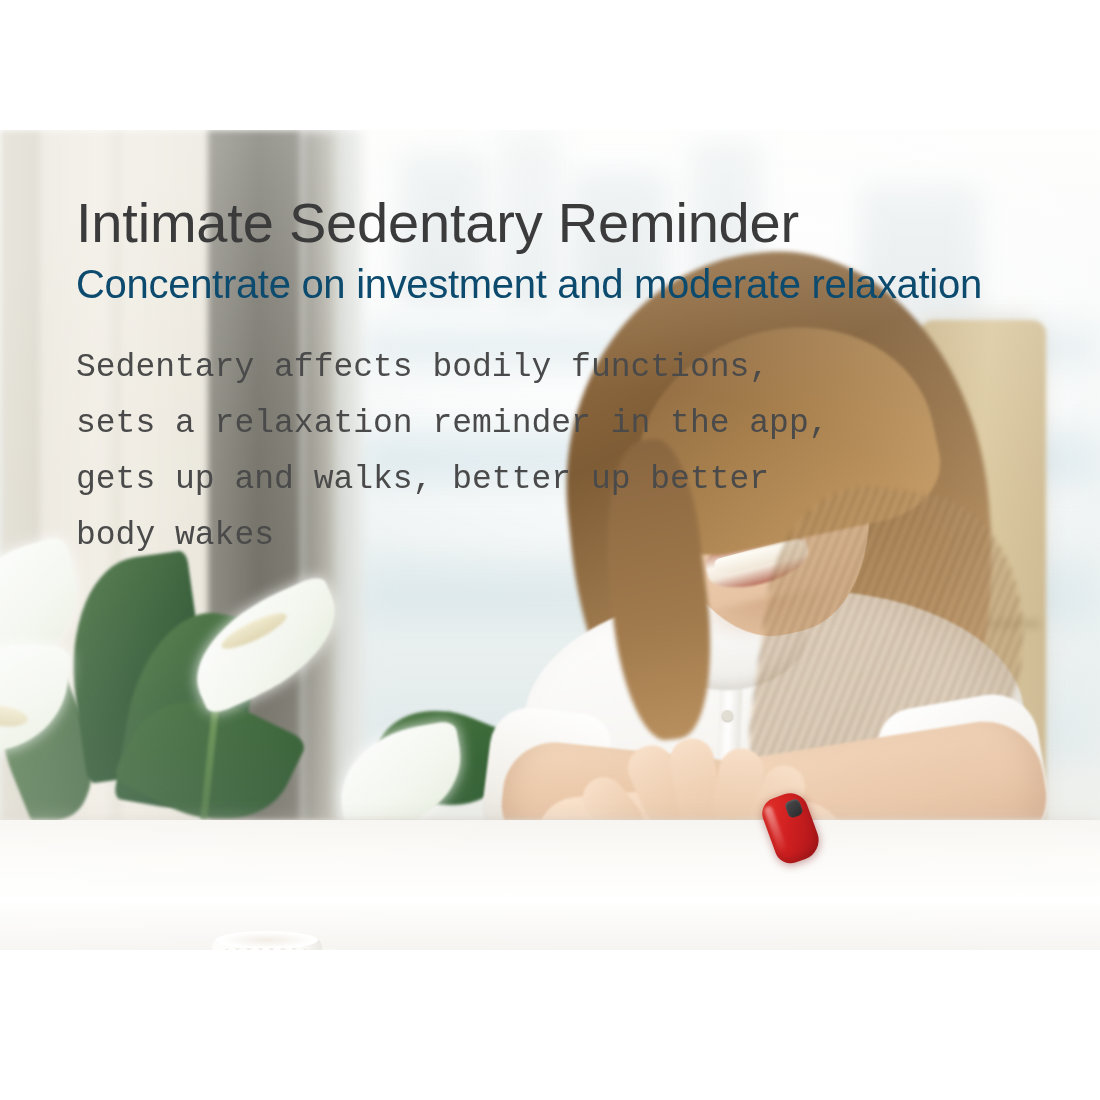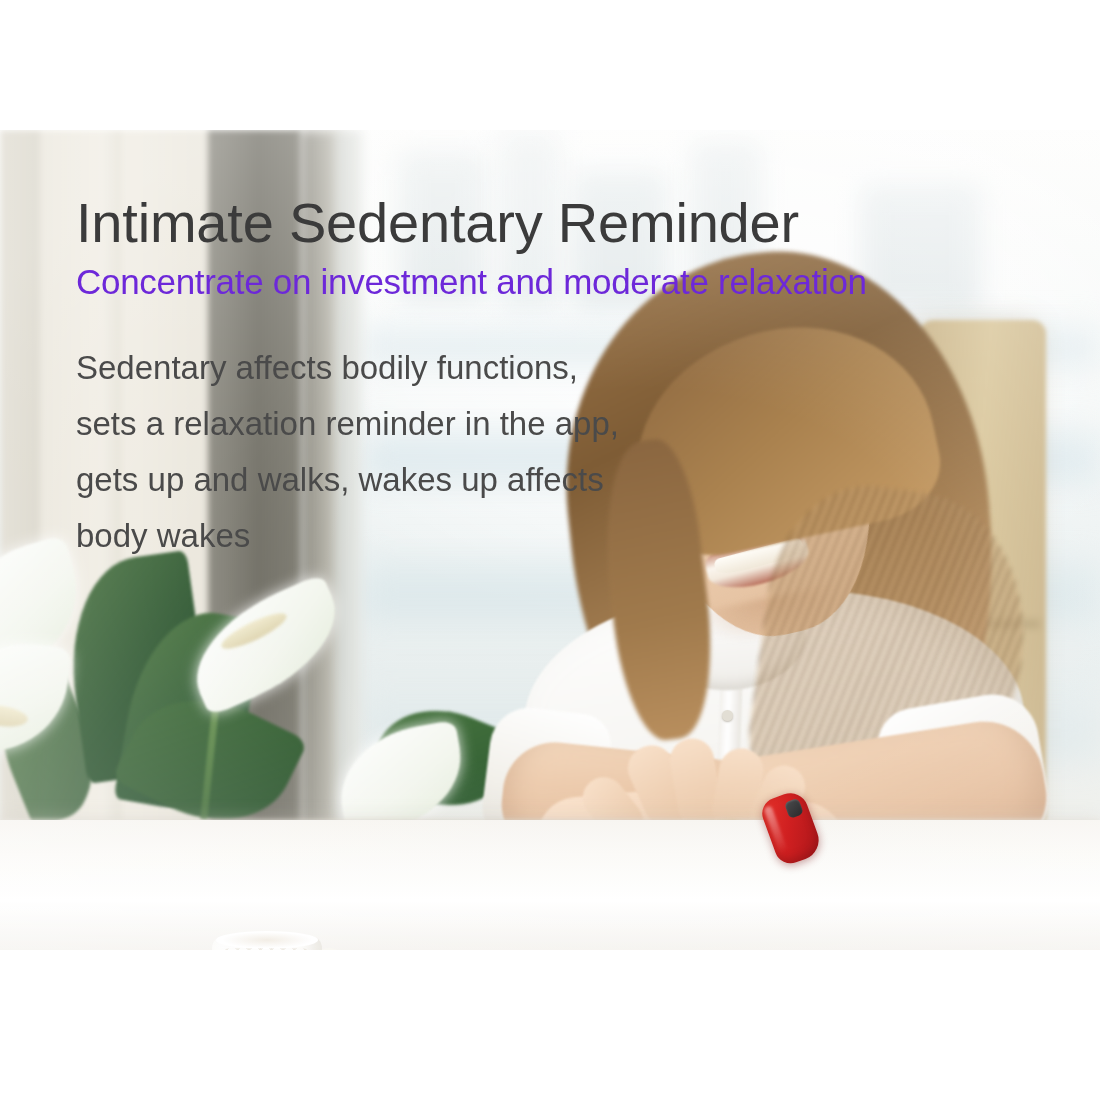--- a/index.html
+++ b/index.html
@@ -324,29 +324,29 @@
     position:absolute; left:8px; top:130px; width:920px; height:820px;
     z-index:30; pointer-events:none;margin-left:44px;
   }
   #headline {
     position:absolute; left:24px; top:60px;
     font-size:56px; font-weight:400; letter-spacing:-.2px;
     color:#3b3b3b; white-space:nowrap;
   }
   #subheadline {
     position:absolute; left:24px; top:132px;
-    font-size:35px; font-weight:400; letter-spacing:-.3px;
-    color:#6d28d9; white-space:nowrap;
+    font-size:40px; font-weight:400; letter-spacing:-.3px;
+    color:#0c4a6e; white-space:nowrap;
   }
   #body-copy {
     position:absolute; left:24px; top:210px;
     font-size:33px; font-weight:400; line-height:56px;
     color:#4a4a4a;
   }
-  #body-copy .line { display:block; white-space:nowrap; }
+  #body-copy .line { display:block; white-space:nowrap;font-family:Liberation Mono, monospace; }
 </style>
 </head>
 <body>
 
 <div id="stage">
 
   <div id="photo">
 
     <div class="bg-window">
       <div class="bldg b1"></div>
@@ -444,21 +444,21 @@
 
     <div class="dof"></div>
   </div>
 
   <div id="text-overlay">
     <div id="headline">Intimate Sedentary Reminder</div>
     <div id="subheadline">Concentrate on investment and moderate relaxation</div>
     <div id="body-copy">
       <span class="line">Sedentary affects bodily functions,</span>
       <span class="line">sets a relaxation reminder in the app,</span>
-      <span class="line">gets up and walks, wakes up affects</span>
+      <span class="line">gets up and walks, better up better</span>
       <span class="line">body wakes</span>
     </div>
   </div>
 
   <div class="letterbox" id="bar-top"></div>
   <div class="letterbox" id="bar-bottom"></div>
 
 </div>
 
 </body></html>

